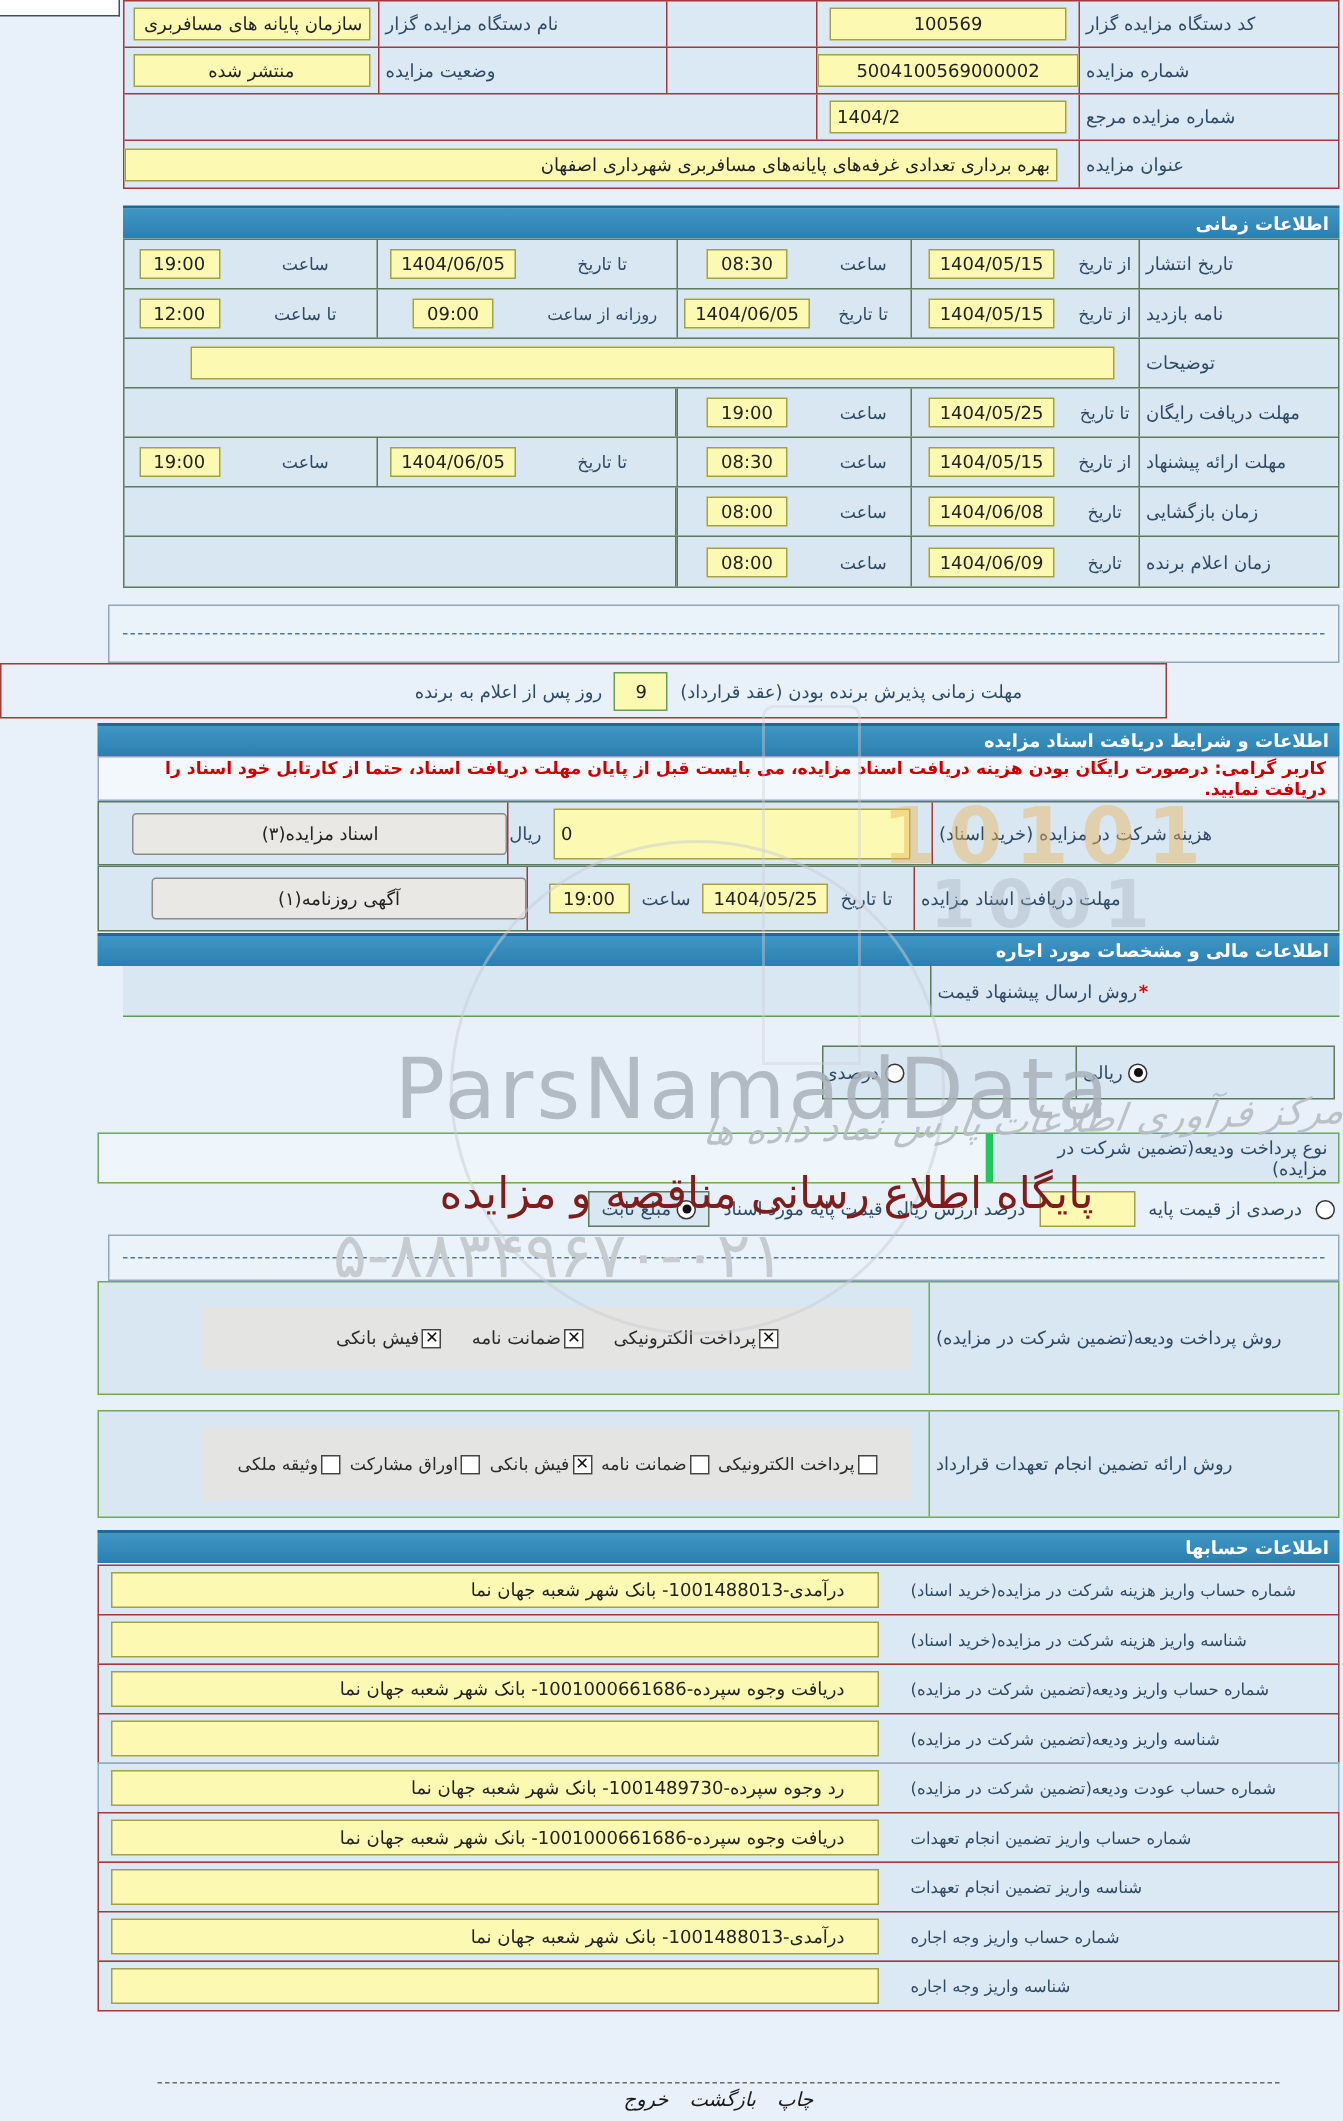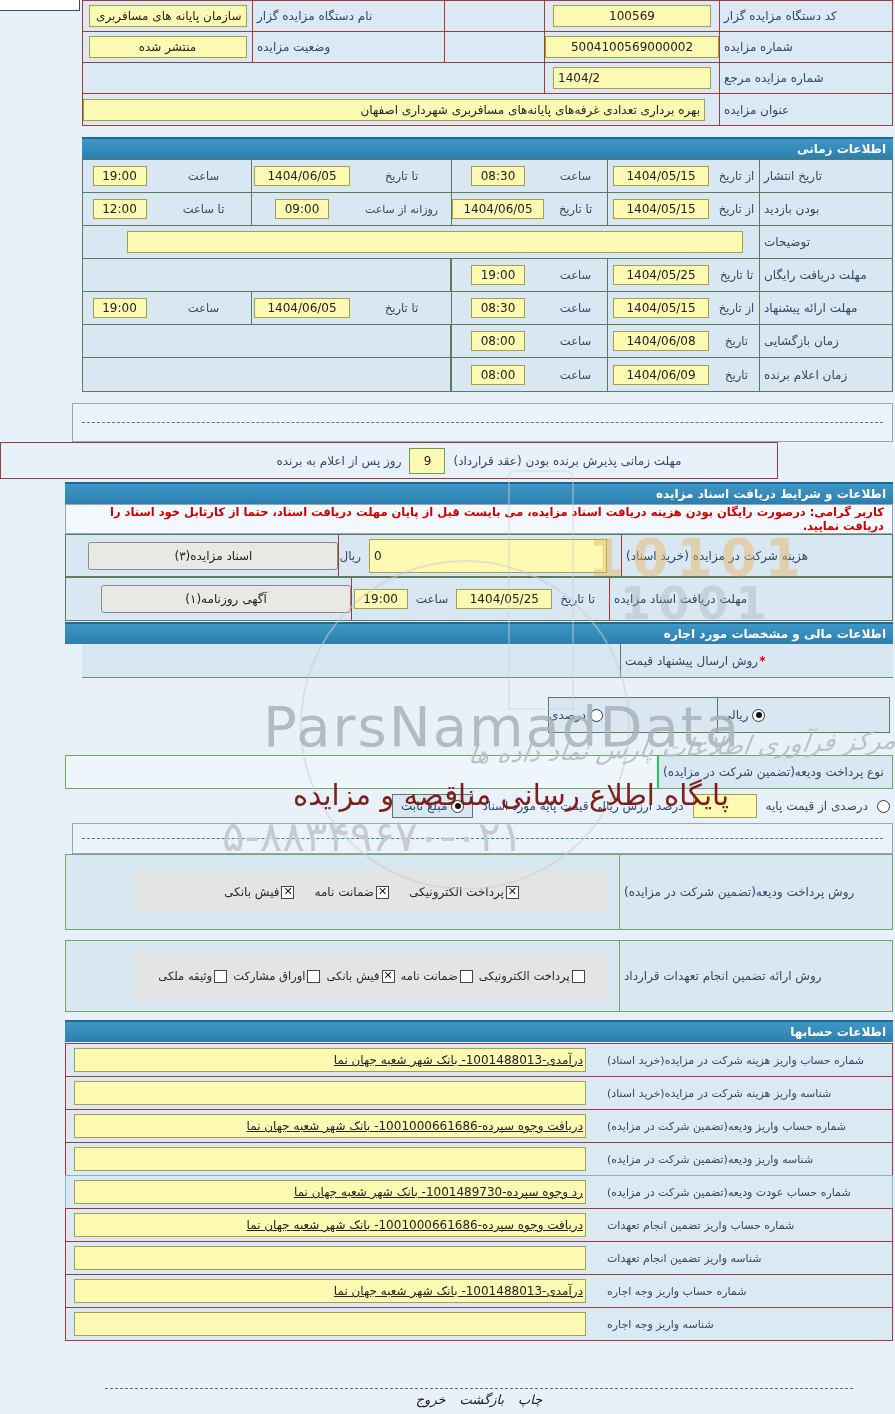--- a/index.html
+++ b/index.html
@@ -54,21 +54,21 @@
   .cA{width:133px; border-left:1px solid #5c7a5c;}
   .cB{width:45px; justify-content:center; font-size:11.5px; border-left:none;}
   .cC{width:107px; justify-content:center; border-left:1px solid #5c7a5c;}
   .cD{width:63px; justify-content:center; font-size:11.5px;}
   .cE{width:93px; justify-content:center; border-left:1px solid #5c7a5c;}
   .cF{width:99px; justify-content:center; font-size:11.5px;}
   .cG{width:101px; justify-content:center; border-left:1px solid #5c7a5c;}
   .cH{width:95px; justify-content:center; font-size:11.5px;}
   .cI{flex:1; justify-content:center;}
   .cMerge{flex:1;}
-  .din{width:96px; height:20px;text-align:center;}
+  .din{width:84px; height:20px;text-align:center;}
   .tin{width:54px; height:20px;}
   
   .docshdr{top:482px; right:2px; width:828px;}
   .warnrow{top:504px; right:2px; width:828px; height:30px; border:1px solid #93a9bb; background:#f3f8fd;
            display:flex; align-items:center; justify-content:flex-start; padding-right:8px;
            color:#cc0000; font-weight:bold; font-size:11.5px;}
   .docrow{right:2px; width:828px; border:1px solid #5c7a5c; background:#d9e7f3; display:flex;}
   .docrow .dlab{width:283px; border-left:1px solid #a03b3b;}
   .docrow .dmid{flex:1; border-left:1px solid #a03b3b; display:flex; align-items:center; gap:8px; padding-right:14px;}
   .docrow .dbtn{width:285px; justify-content:flex-start;}
@@ -78,21 +78,21 @@
   .star{color:#d00; font-weight:bold; margin-left:1px;}
   .radbox{border:1px solid #5c7a5c; background:#d9e7f3; display:flex;}
   .graypanel{background:#e4e4e2; display:flex; align-items:center; justify-content:center;}
   
   .acchdr{top:1020px; right:2px; width:828px;}
   .accwrap{top:1044px; right:2px; width:828px;}
   .accrow{height:34px; border:1px solid #a03b3b; margin-top:-1px; background:#dbe9f5; display:flex;}
   .accrow.alt{border-color:#85b3c9;}
   .accrow .alab{width:289px; font-size:11px;}
   .accrow .aval{flex:1; display:flex; align-items:center;}
-  .accrow .yin{height:24px; flex:1; margin:0 17px 0 8px; justify-content:flex-start; padding:0 2px;text-decoration:underline;}
+  .accrow .yin{height:24px; flex:1; margin:0 17px 0 8px; justify-content:flex-start; padding:0 22px;}
   
   .footer{top:1388px; right:2px; width:828px;}
   .flinks{display:flex; justify-content:center; gap:14px; margin-top:3px;
           font-family:"DejaVu Serif", serif; font-style:italic; color:#1a1a1a; font-size:13px;}
   .flinks span{cursor:pointer;}
   
   .wm{position:absolute; inset:0; pointer-events:none; z-index:40; overflow:hidden;}
   .wm *{position:absolute; white-space:nowrap;}
   .wm-digits1{left:588px; top:528px; font-size:52px; font-weight:bold; color:#eab55b; opacity:.45; letter-spacing:8px;}
   .wm-digits2{left:620px; top:578px; font-size:44px; font-weight:bold; color:#9aa2a9; opacity:.30; letter-spacing:8px;}
@@ -165,21 +165,21 @@
     <div class="cell cG">
         <div class="yin din">1404/06/05</div>
       </div>
     <div class="cell cH">ساعت</div>
     <div class="cell cI">
         <div class="yin tin">19:00</div>
       </div>
   </div>
 
   <div class="trow">
-    <div class="cell lab cA">بودن بازدید</div>
+    <div class="cell lab cA">نامه بازدید</div>
     <div class="cell cB">از تاریخ</div>
     <div class="cell cC">
         <div class="yin din">1404/05/15</div>
       </div>
     <div class="cell cD">تا تاریخ</div>
     <div class="cell cE">
         <div class="yin din">1404/06/05</div>
       </div>
     <div class="cell cF" style="font-size:11px;">روزانه از ساعت</div>
     <div class="cell cG">
@@ -311,21 +311,21 @@
     <span class="rad checked"></span>
     <span>ریالی</span>
   </div>
   <div class="cell" style="flex:1; justify-content:flex-end; gap:4px; padding-right:16px;">
     <span class="rad"></span>
     <span>درصدی</span>
   </div>
 </div>
 
 <div class="abs finrow" style="top:755px; width:828px; height:34px; border:1px solid #6faa5f;">
-  <div class="cell lab" style="width:235px; border-left:2px solid #22c55e;">نوع پرداخت ودیعه(تضمین شرکت در مزایده)</div>
+  <div class="cell lab" style="width:235px; border-left:5px solid #22c55e;">نوع پرداخت ودیعه(تضمین شرکت در مزایده)</div>
   <div class="cell cMerge" style="background:#eef5fb;"></div>
 </div>
 
 <div class="abs" style="top:789px; right:5px; width:845px; height:34px; display:flex; align-items:center; gap:9px;">
   <span class="rad"></span>
   <span>درصدی از قیمت پایه</span>
   <span class="yin" style="width:64px;height:24px;"></span>
   <span>درصد ارزش ریالی قیمت پایه مورد اسناد</span>
   <span style="border:1px solid #5c7a5c; padding:4px 8px; display:inline-flex; align-items:center; gap:4px; background:#d9e7f3;">
     <span class="rad checked"></span>

